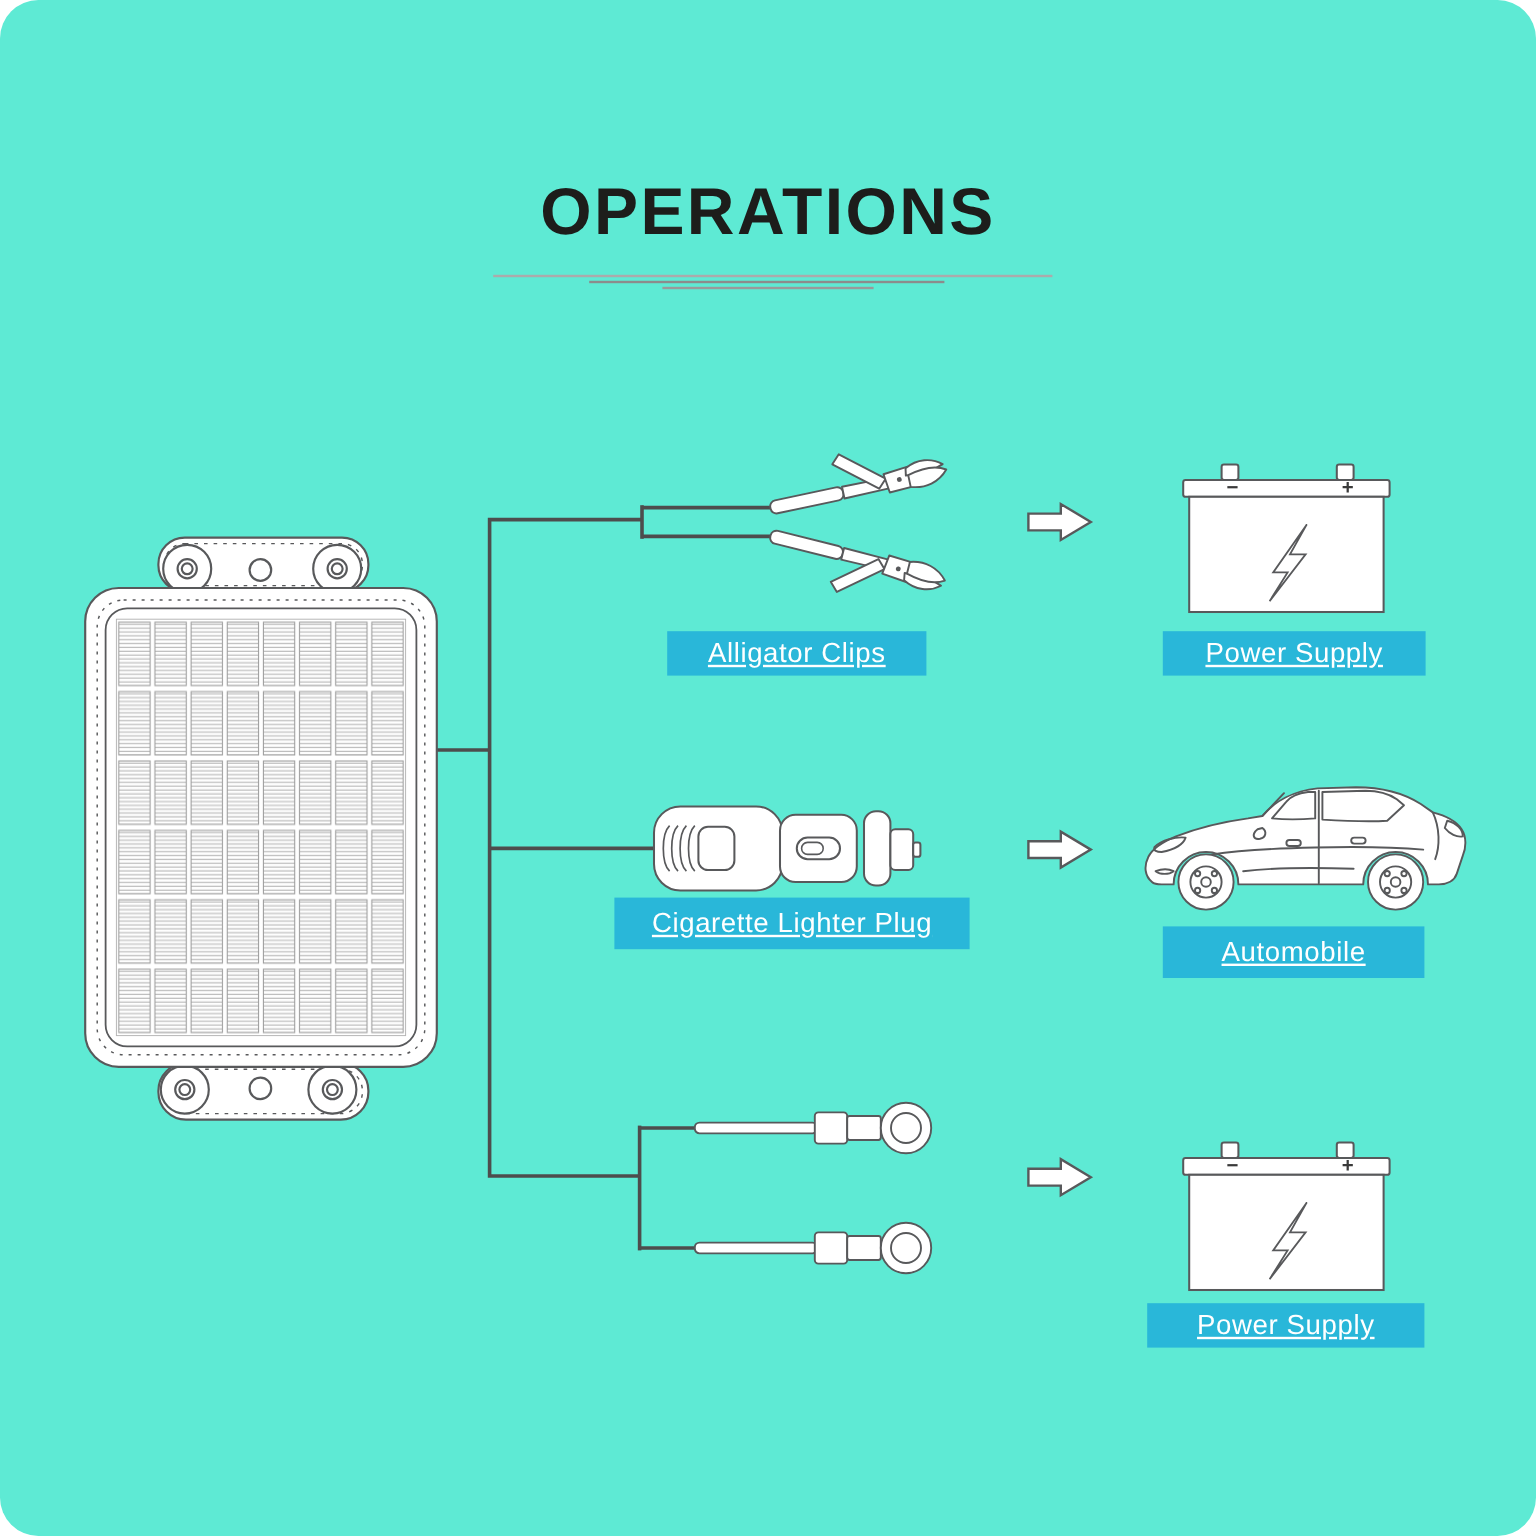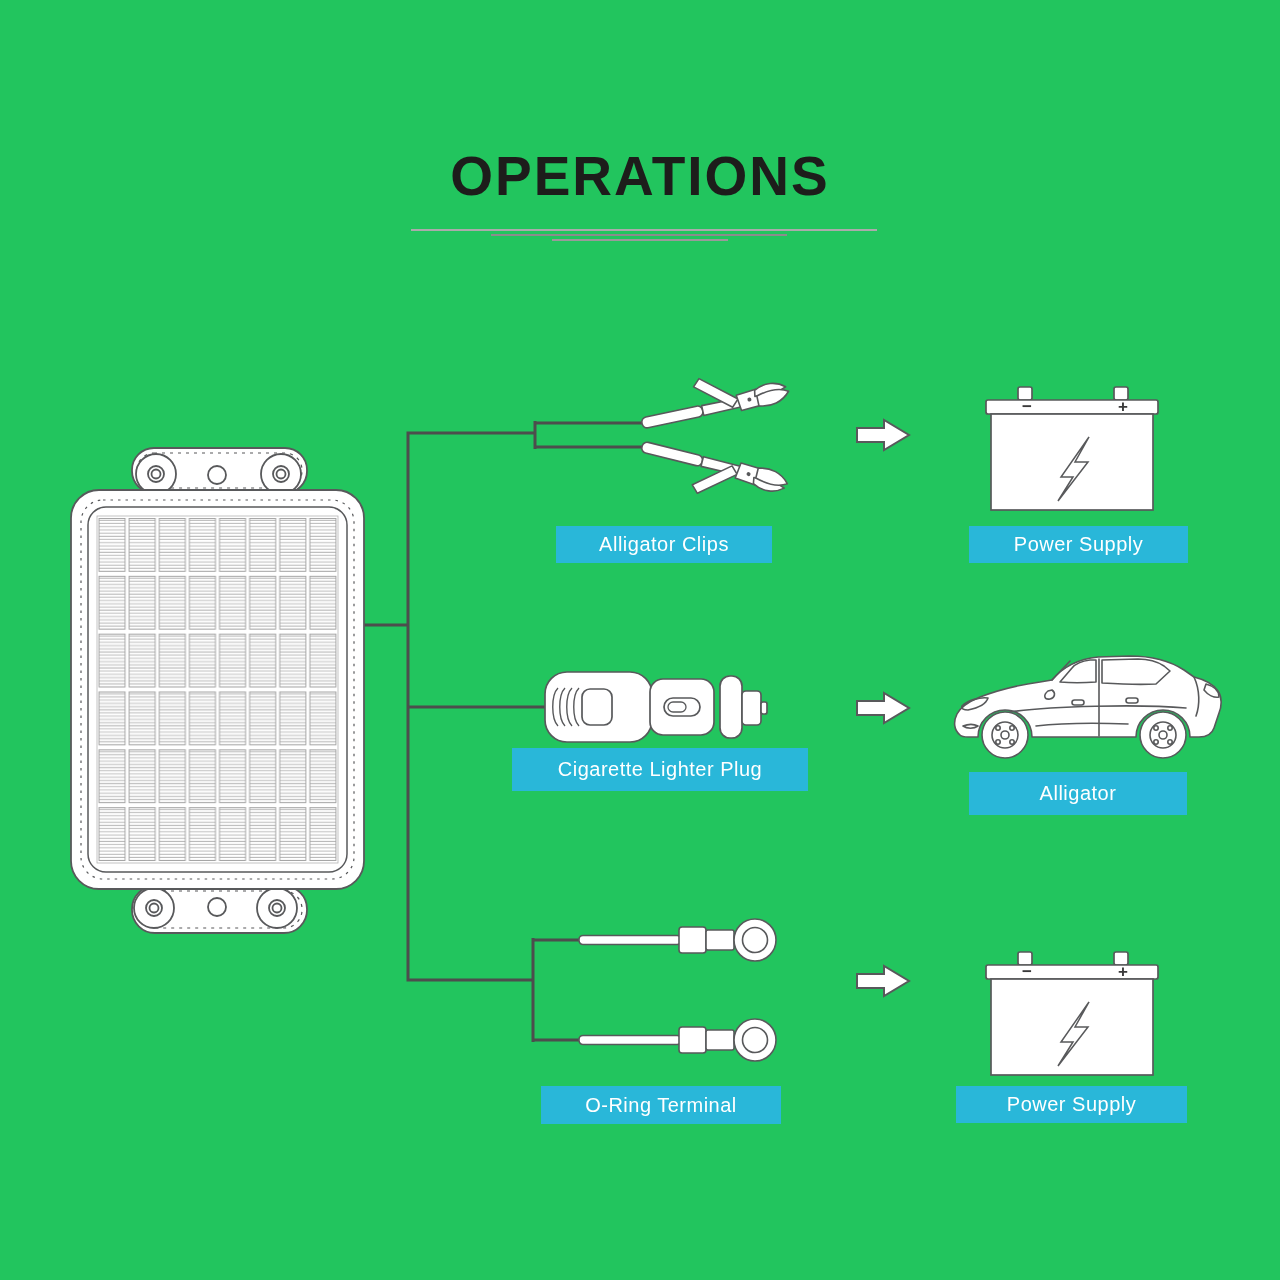--- a/index.html
+++ b/index.html
@@ -1,33 +1,34 @@
 <!DOCTYPE html>
 <html><head>
 <meta charset="utf-8">
 <style>
   html,body{margin:0;padding:0;background:#ffffff;}
   .canvas{
-    position:relative;width:1280px;height:1280px;background:#22c55e;overflow:hidden;
+    position:relative;width:1280px;height:1280px;background:#5eead4;overflow:hidden;
     font-family:"Liberation Sans", sans-serif;
+    border-radius:32px;
     --accent:#29b7d9; --lineart:#58595b; --wire:#4d4d4d; --title:#1d1d1b;
   }
   .page-title{
     position:absolute;left:0;top:144px;width:1280px;margin:0;text-align:center;
     font-size:55px;font-weight:bold;letter-spacing:2px;color:var(--title);
   }
   .rule{position:absolute;background:#9a9a9a;}
   .rule1{left:411px;top:229px;width:466px;height:1.5px;background:#ababab;}
   .rule2{left:491px;top:234px;width:296px;height:2px;background:#8c8c8c;}
   .rule3{left:552px;top:239px;width:176px;height:2px;background:#9a9a9a;}
   .art{position:absolute;left:0;top:0;color:var(--lineart);}
   .label{
     position:absolute;background:var(--accent);color:#ffffff;
     display:flex;align-items:center;justify-content:center;
-    font-size:20px;letter-spacing:0.5px;white-space:nowrap;
+    font-size:23px;letter-spacing:0.5px;white-space:nowrap;text-decoration:underline;
   }
   .lab-alligator {left:556px;top:526px;width:216px;height:37px;}
   .lab-power1    {left:969px;top:526px;width:219px;height:37px;}
   .lab-cigarette {left:512px;top:748px;width:296px;height:43px;}
   .lab-automobile{left:969px;top:772px;width:218px;height:43px;}
   .lab-oring     {left:541px;top:1086px;width:240px;height:38px;}
   .lab-power2    {left:956px;top:1086px;width:231px;height:37px;}
 </style>
 </head>
 <body>
@@ -182,16 +183,15 @@
       <path d="M1206,684 C1214,686 1219,691 1219,697 C1214,698 1208,695 1204,690 Z"></path>
       <path d="M1194,677 C1200,690 1200,705 1196,716"></path>
       <path d="M1010,712 C1050,706 1140,704 1186,708"></path>
       <path d="M1036,726 C1062,723 1102,723 1128,724"></path>
     </g>
   </svg>
 
   <div class="label lab-alligator">Alligator Clips</div>
   <div class="label lab-power1">Power Supply</div>
   <div class="label lab-cigarette">Cigarette Lighter Plug</div>
-  <div class="label lab-automobile">Alligator</div>
-  <div class="label lab-oring">O-Ring Terminal</div>
+  <div class="label lab-automobile">Automobile</div>
   <div class="label lab-power2">Power Supply</div>
 </div>
 
 </body></html>

